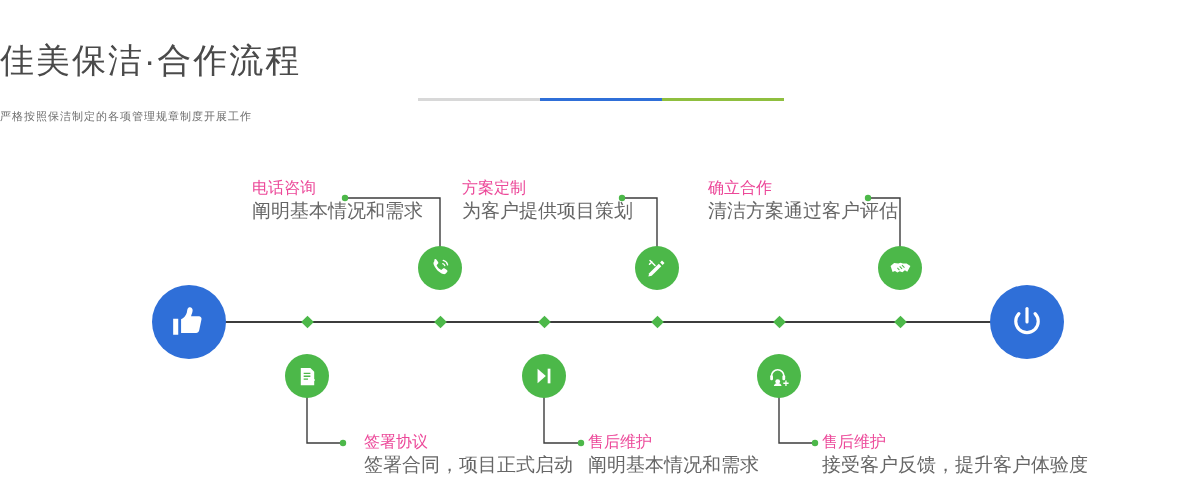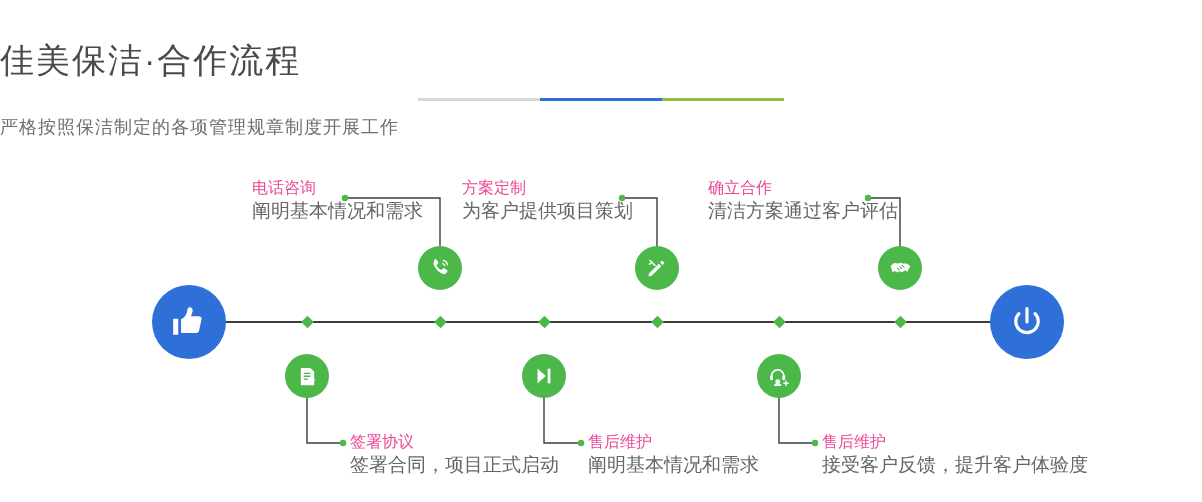--- a/index.html
+++ b/index.html
@@ -24,22 +24,22 @@
   }
   .rule-wrap{
     margin:14px auto 0 auto;
     width:366px;height:3px;position:relative;
   }
   .rule-wrap .seg{position:absolute;top:0;height:3px;}
   .seg.left{left:0;width:122px;background:#d8d8d8;}
   .seg.mid{left:122px;width:122px;background:#2f6fd8;}
   .seg.right{left:244px;width:122px;background:#8fbf3f;}
   .subtitle{
-    margin-top:14px;
-    font-size:18px;
+    margin-top:8px;
+    font-size:11px;
     color:#6d6d6d;
     letter-spacing:1px;
   }
   
   .diagram{position:absolute;left:0;top:150px;width:1202px;height:352px;}
   svg.lines{position:absolute;left:0;top:0;}
   .endcap{
     position:absolute;
     width:74px;height:74px;border-radius:50%;
     background:#2f6fd8;
@@ -137,21 +137,21 @@
     <div class="l-desc">阐明基本情况和需求</div>
   </div>
 
   <div class="node" style="left:285px;top:204px;">
     <svg width="23" height="23" viewBox="0 0 24 24">
       <path fill="#ffffff" d="M5 3h10l4 4v14H5z"></path>
       <path fill="#4cb849" d="M8 8h7v1.4H8zM8 11h7v1.4H8zM8 14h4.5v1.4H8z"></path>
       <path fill="#ffffff" d="M17.8 13.6l2.1 2.1-4.3 4.3-2.6.5.5-2.6z"></path>
     </svg>
   </div>
-  <div class="label below" style="left:350px;top:282px;">
+  <div class="label below" style="left:364px;top:282px;">
     <div class="l-title">签署协议</div>
     <div class="l-desc">签署合同，项目正式启动</div>
   </div>
 
   <div class="node" style="left:635px;top:96px;">
     <svg width="24" height="24" viewBox="0 0 24 24">
       <path fill="#ffffff" d="M4.2 17.3l9.6-9.6 2.5 2.5-9.6 9.6-3.3.8z"></path>
       <path fill="#ffffff" d="M15.1 6.4l1.9-1.9 2.5 2.5-1.9 1.9z"></path>
       <path fill="none" stroke="#ffffff" stroke-width="1.5" stroke-linecap="round" d="M5 4.5l5 5M4.5 8.2l2.3-2.3"></path>
     </svg>

